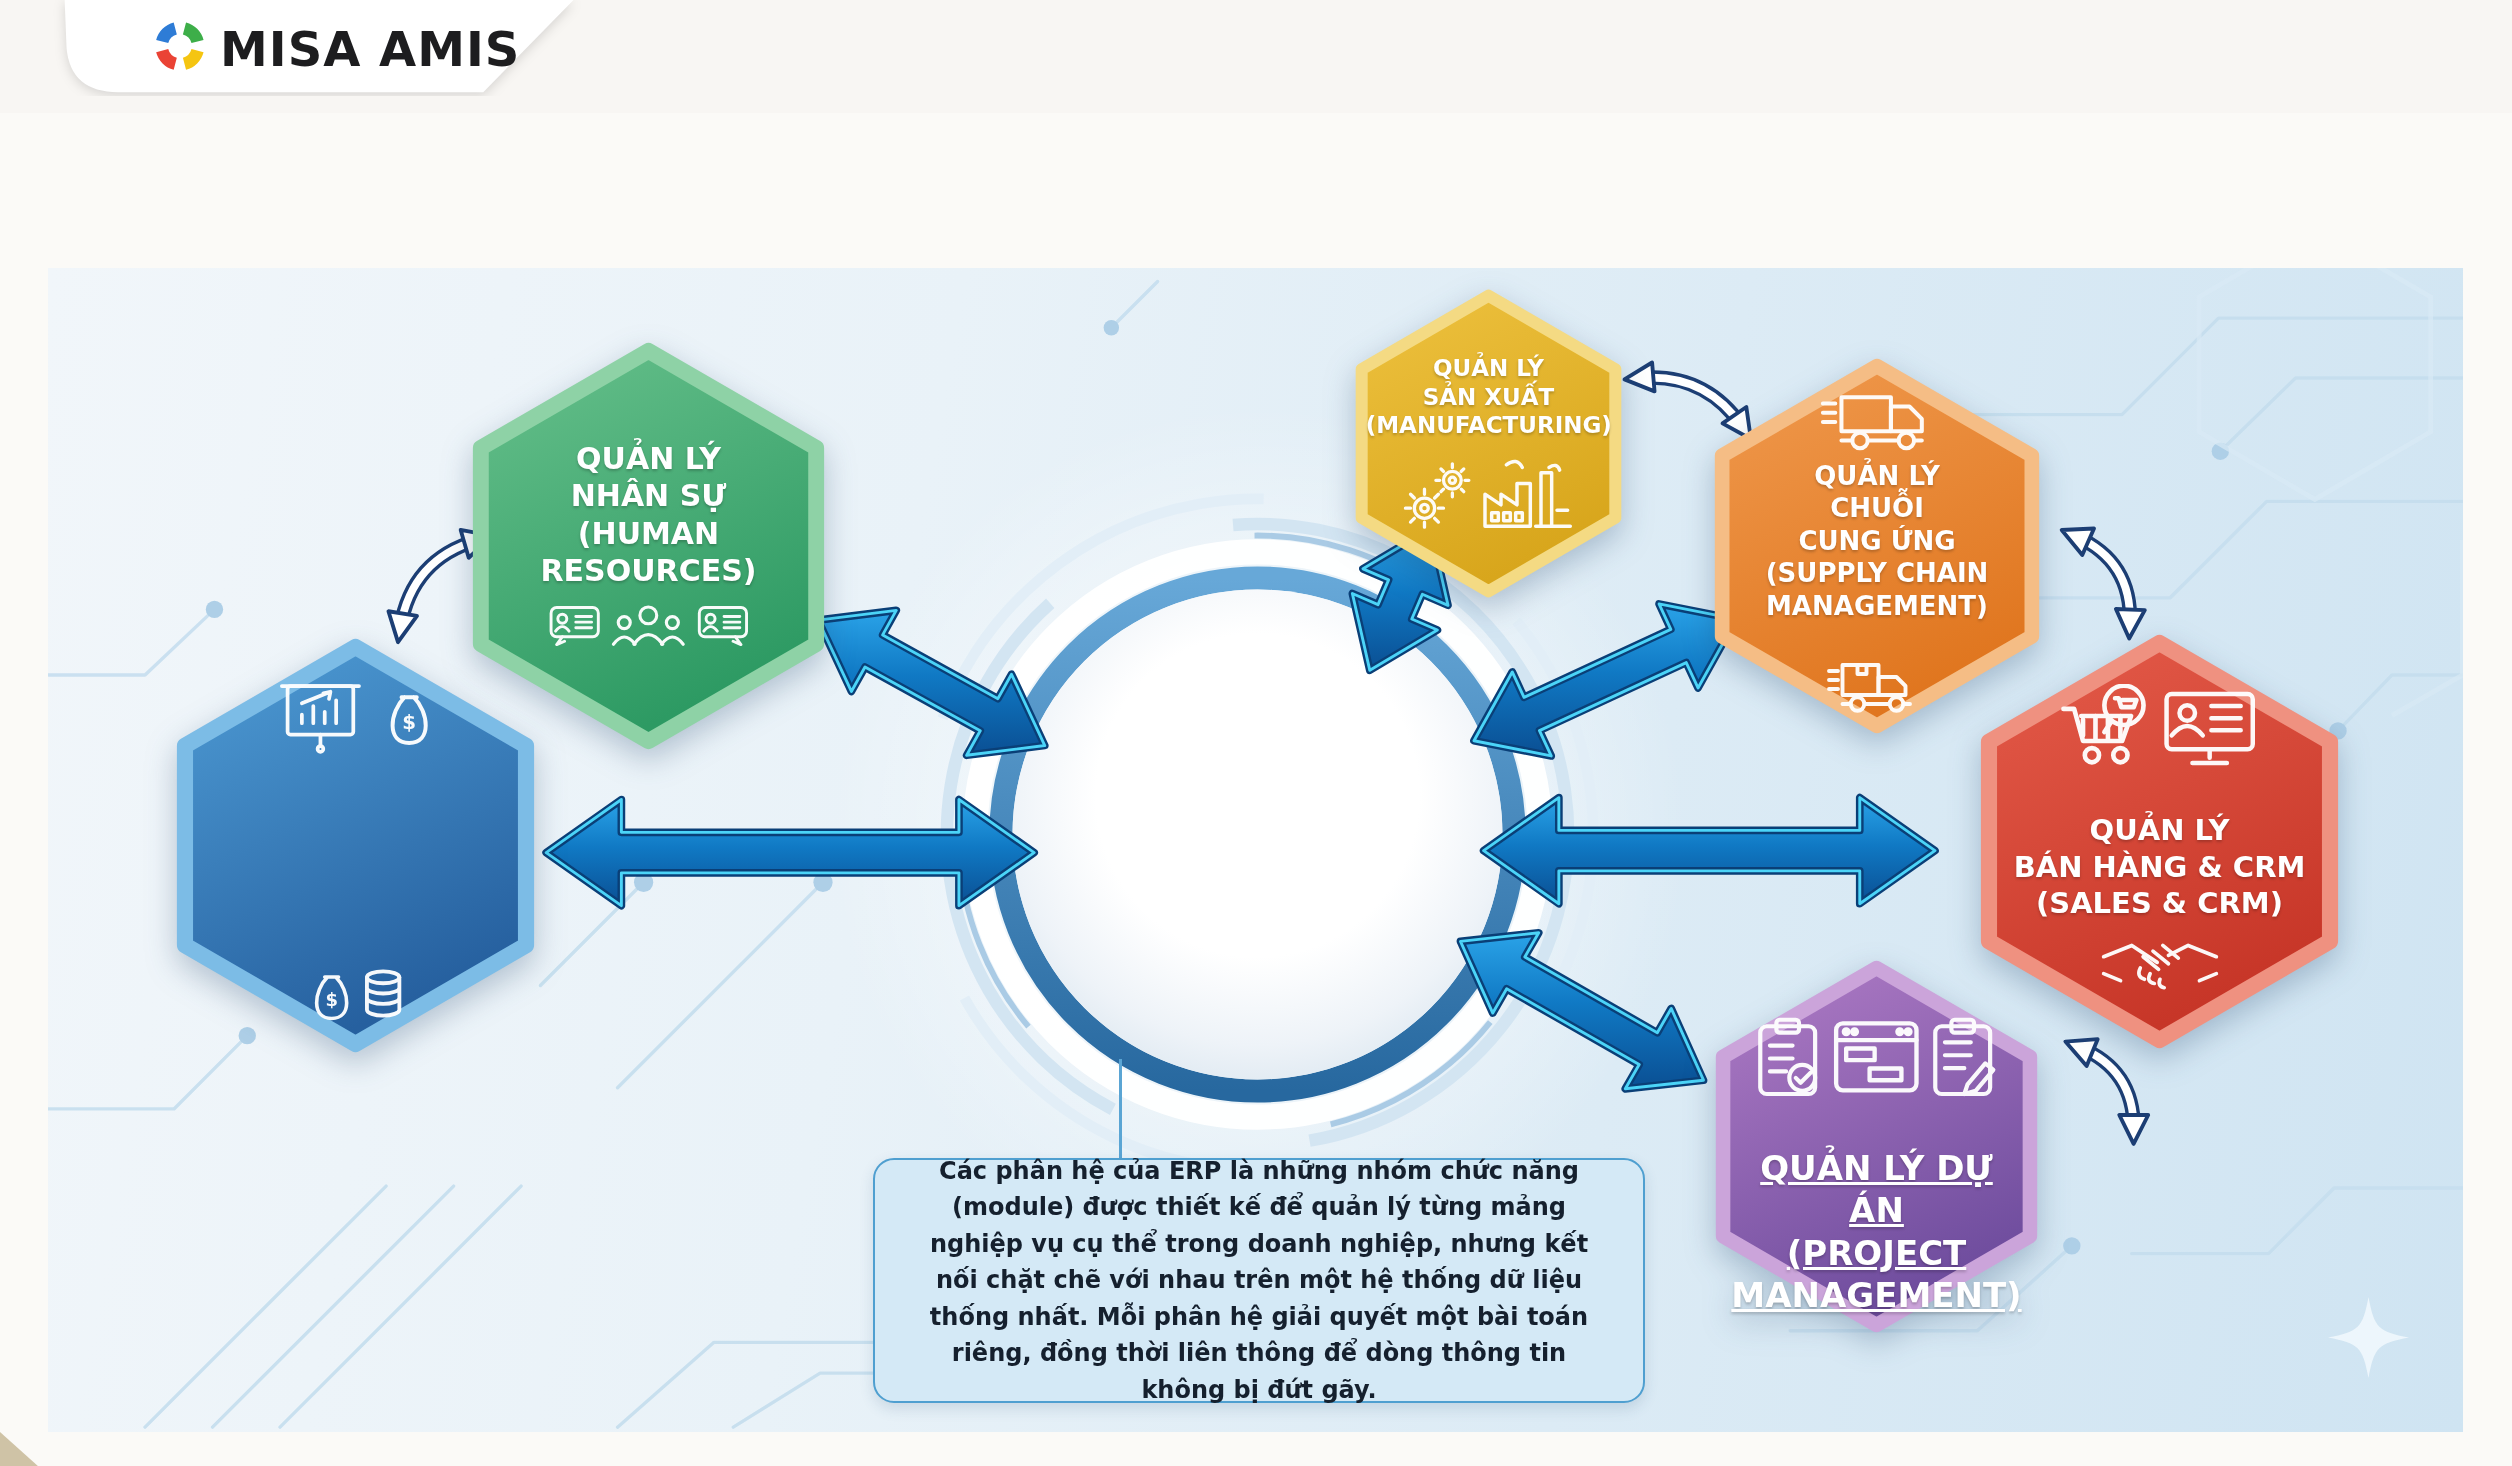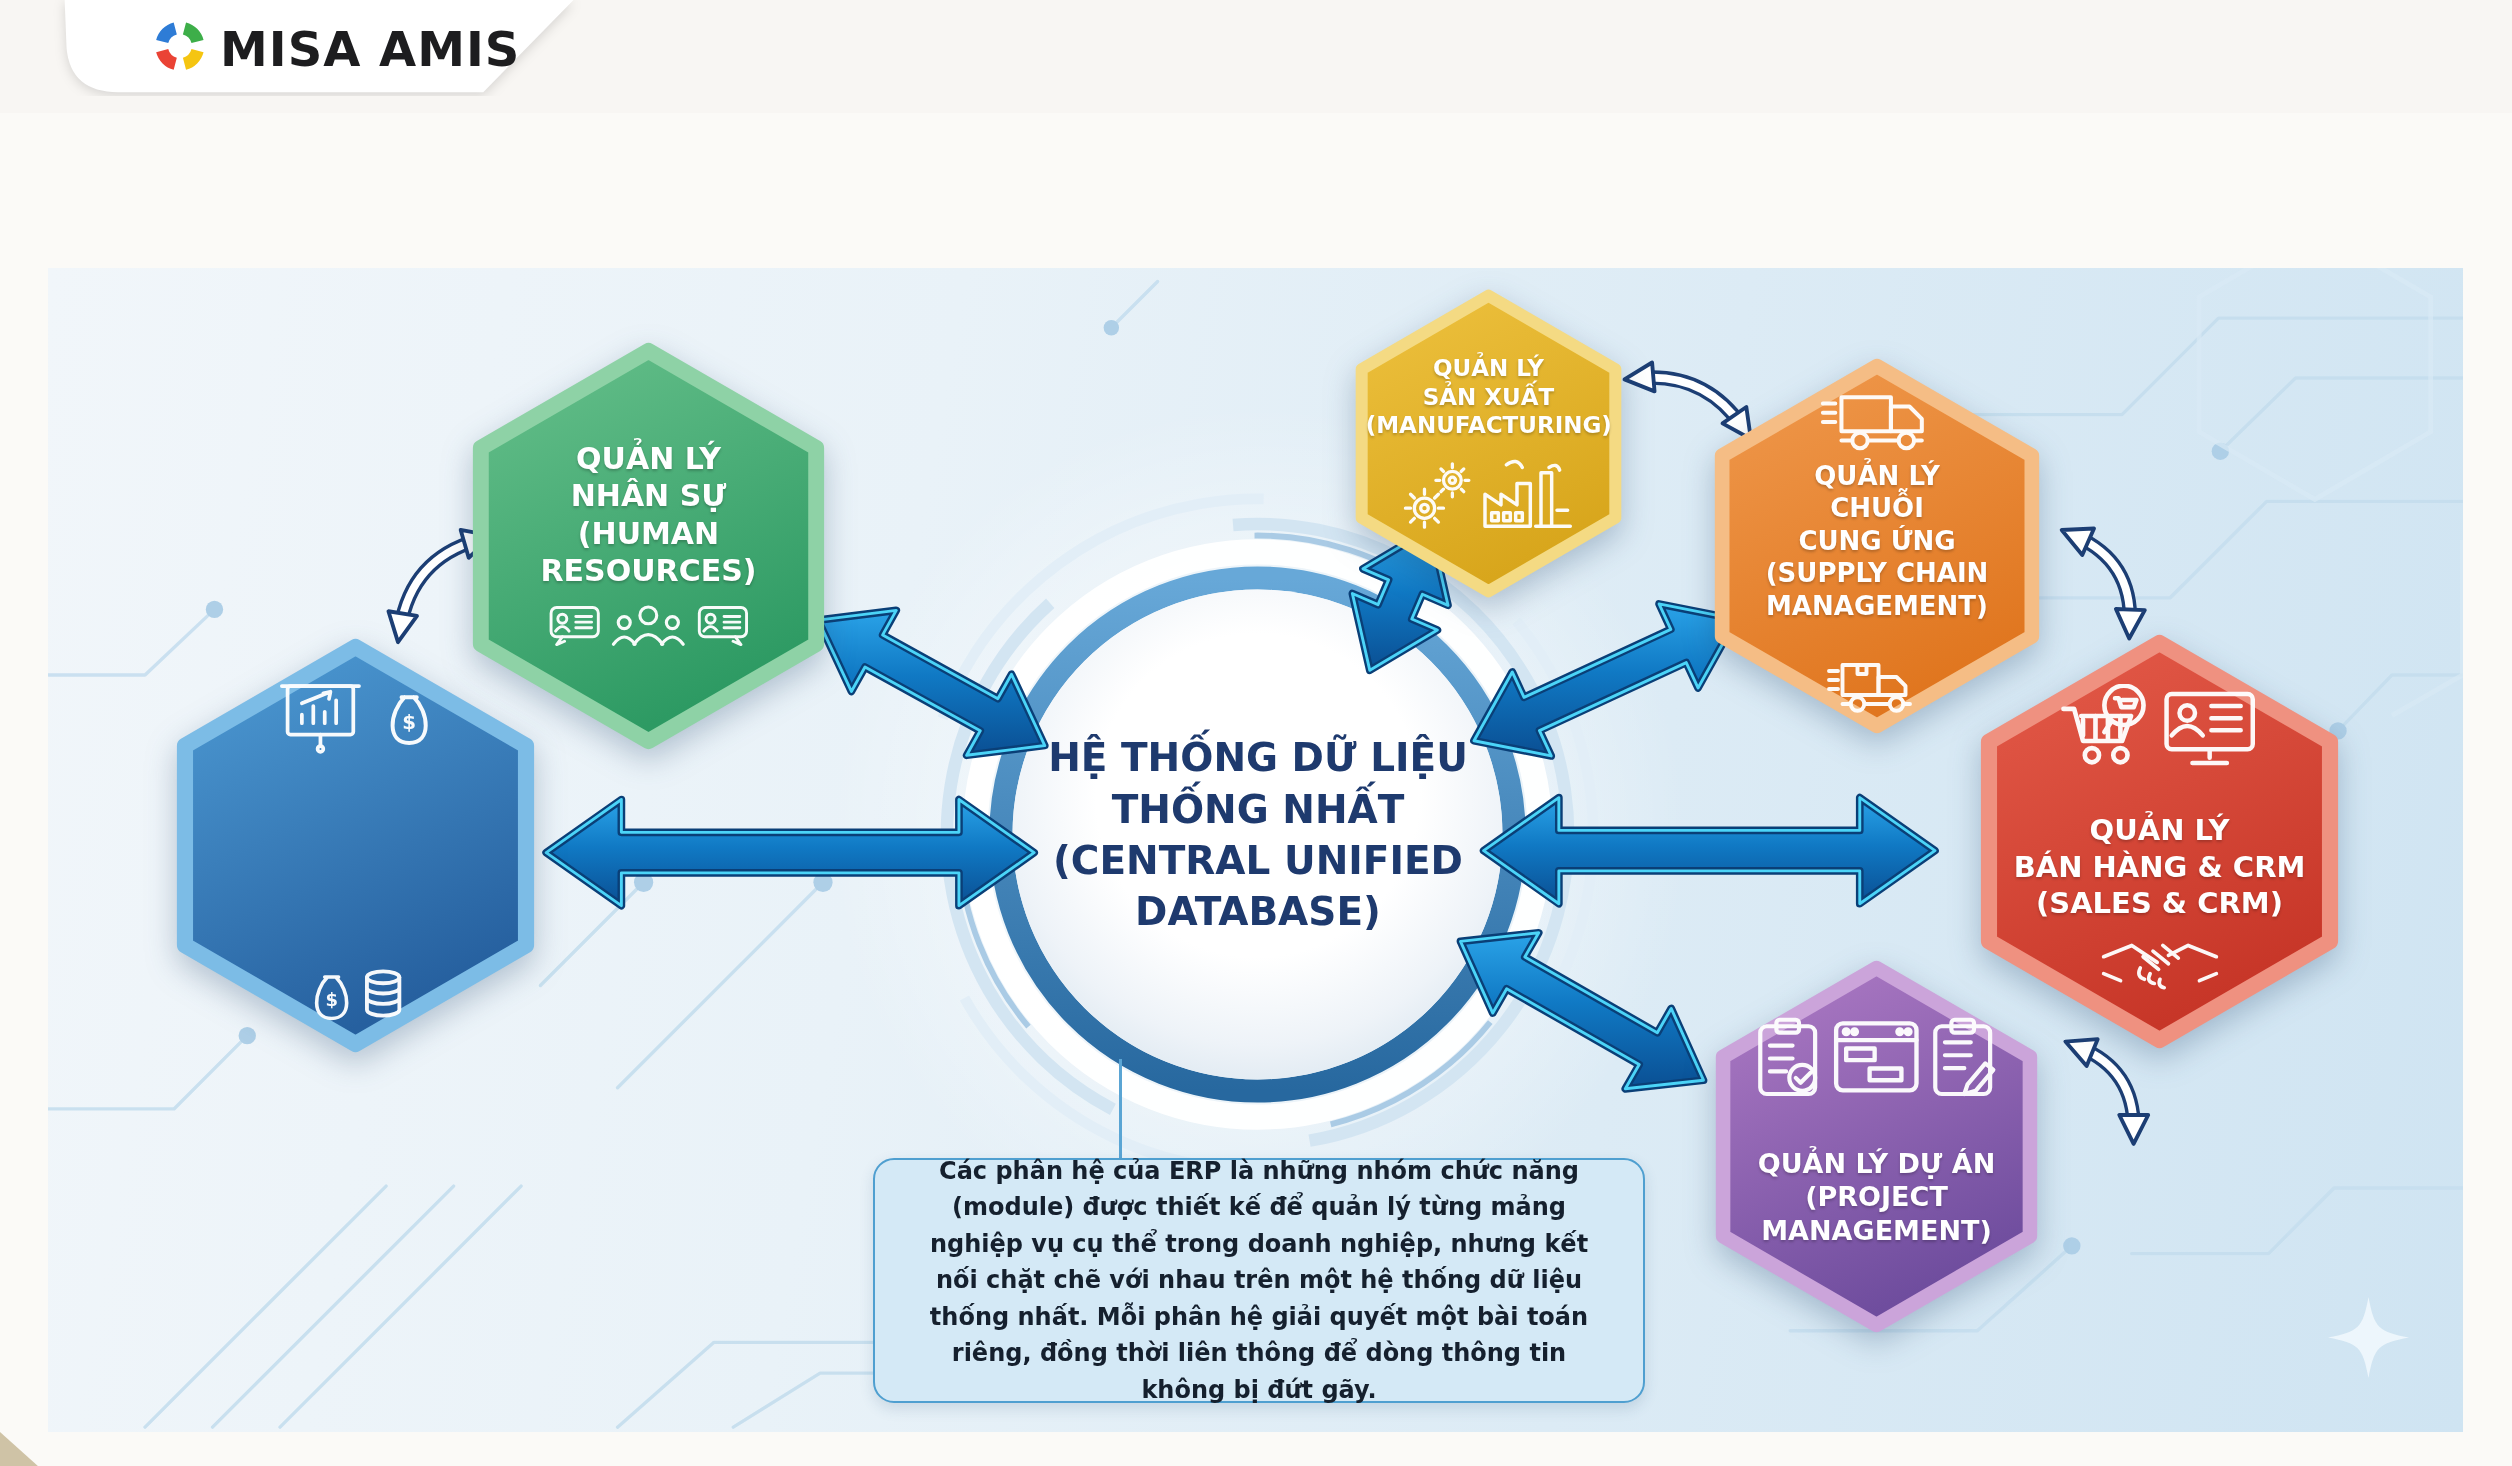--- a/index.html
+++ b/index.html
@@ -115,24 +115,20 @@
           <stop offset="1" stop-color="#27689f"></stop>
       </linearGradient>
     </defs>
     <circle cx="380" cy="380" r="348" fill="none" stroke="#e2eef7" stroke-width="11" stroke-dasharray="430 300" transform="rotate(80 380 380)"></circle>
     <circle cx="380" cy="380" r="322" fill="none" stroke="#d3e5f2" stroke-width="13" stroke-dasharray="620 210" transform="rotate(-30 380 380)"></circle>
     <circle cx="380" cy="380" r="310" fill="none" stroke="#aacbe5" stroke-width="6" stroke-dasharray="200 500" transform="rotate(140 380 380)"></circle>
     <circle cx="380" cy="380" r="293" fill="none" stroke="#ffffff" stroke-width="26" opacity="0.95"></circle>
     <circle cx="380" cy="380" r="266" fill="none" stroke="url(#ringGrad)" stroke-width="24"></circle>
     <circle cx="380" cy="380" r="254" fill="url(#coreGrad)"></circle>
   </svg>
-  <div class="hub-title">HỆ THỐNG DỮ LIỆU
-THỐNG NHẤT
-(CENTRAL UNIFIED
-DATABASE)</div>
   <div class="connector"></div>
 
   <svg id="arrows-svg" viewBox="0 0 2604 1520">
     <defs>
       <linearGradient id="arrowBody" x1="0" y1="0" x2="0" y2="1">
         <stop offset="0" stop-color="#2aa3e8"></stop>
           <stop offset="0.45" stop-color="#1079c4"></stop>
         <stop offset="1" stop-color="#0a4f93"></stop>
       </linearGradient>
     </defs>
@@ -407,21 +403,21 @@
         <rect x="8" y="17" width="17" height="7"></rect>
           <rect x="22" y="29" width="19" height="7"></rect>
       </svg>
       <svg width="71" height="85" viewBox="0 0 44 52">
         <rect x="4" y="6" width="34" height="42" rx="4"></rect>
           <rect x="14" y="2" width="14" height="8" rx="2"></rect>
         <path d="M10,16 h16 M10,24 h16 M10,32 h12"></path>
         <path d="M24,42 l11,-13 5,4 -11,13 -7,2 z"></path>
       </svg>
     </div>
-    <div class="hex-title" style="top:50%;font-size:27px;">QUẢN LÝ DỰ ÁN
+    <div class="hex-title" style="top:50%;font-size:34px;text-decoration:underline;">QUẢN LÝ DỰ ÁN
 (PROJECT
 MANAGEMENT)</div>
   </div>
 
   <div class="desc-box">
     <div class="desc-text">Các phân hệ của ERP là những nhóm chức năng (module) được thiết kế để quản lý từng mảng nghiệp vụ cụ thể trong doanh nghiệp, nhưng kết nối chặt chẽ với nhau trên một hệ thống dữ liệu thống nhất. Mỗi phân hệ giải quyết một bài toán riêng, đồng thời liên thông để dòng thông tin không bị đứt gãy.</div>
   </div>
 
   <div class="top-band"></div>
 

